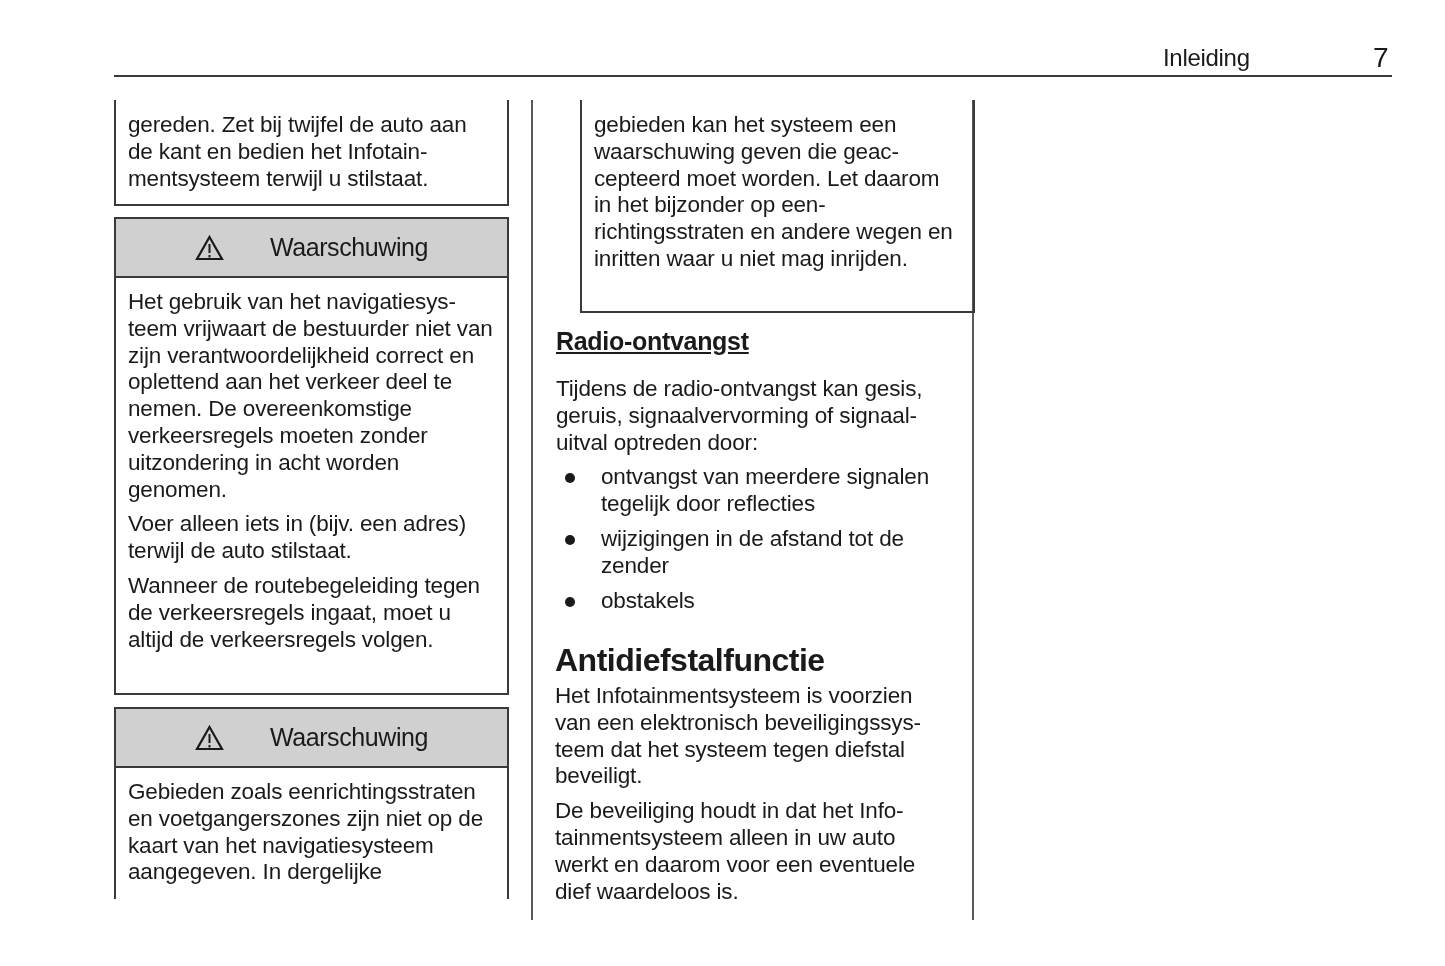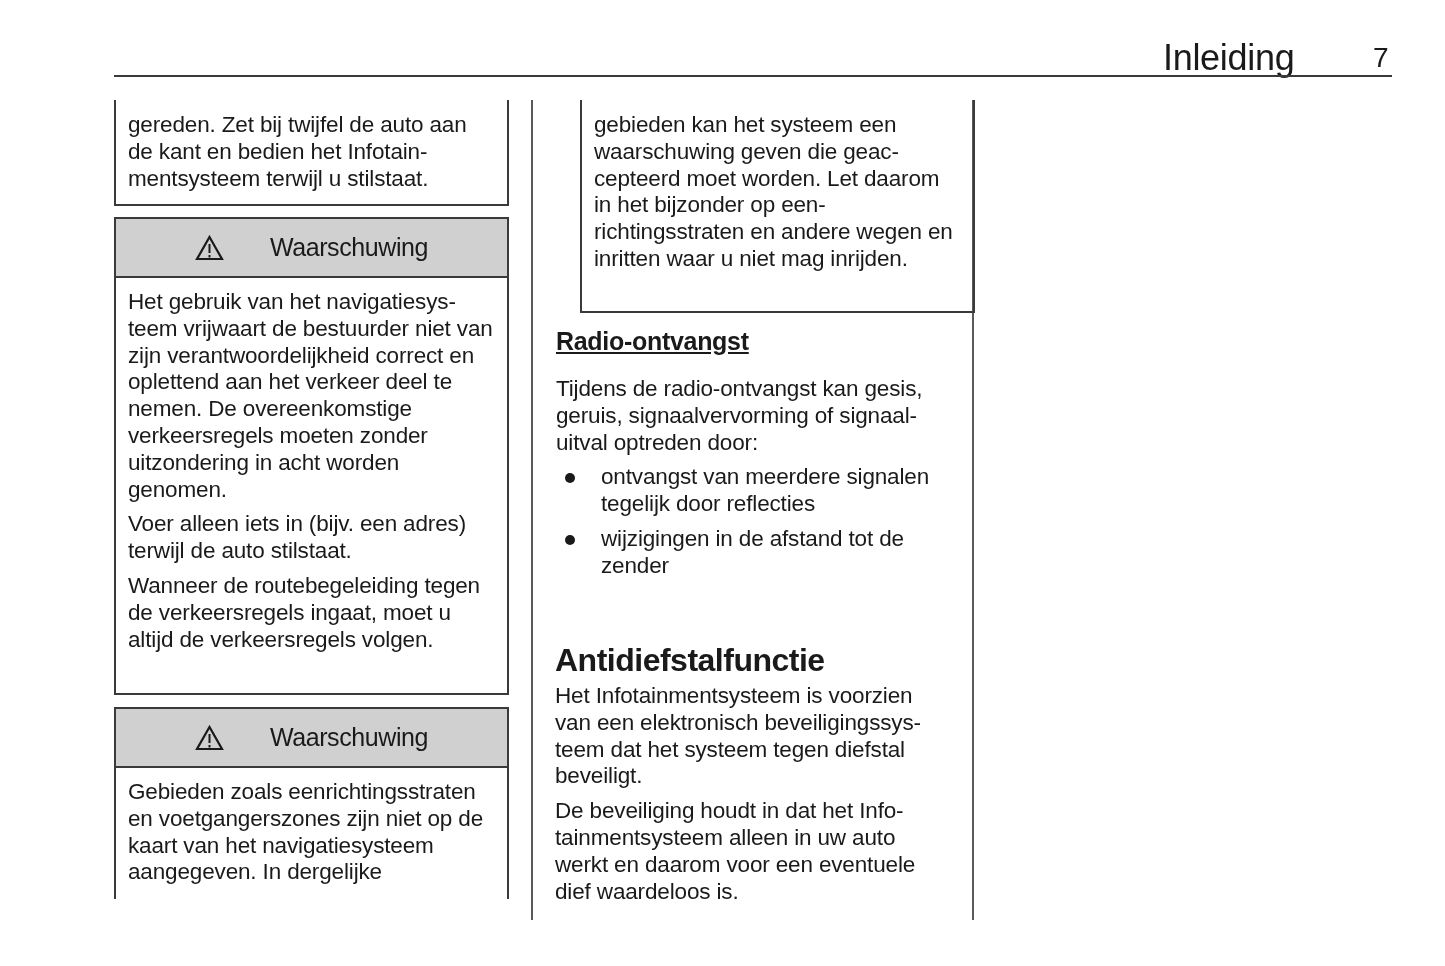--- a/index.html
+++ b/index.html
@@ -2,21 +2,21 @@
 <html><head>
 <meta charset="utf-8">
 <style>
   html, body { margin: 0; padding: 0; background: #ffffff; }
   body {
     width: 1445px; height: 966px; position: relative; overflow: hidden;
     font-family: "Liberation Sans", sans-serif; color: #1a1a1a;
   }
   .header-title {
     position: absolute; left: 1163px; top: 40px;
-    font-size: 36px; line-height: 36px; letter-spacing: -0.3px;
+    font-size: 24px; line-height: 36px; letter-spacing: -0.3px;
   }
   .header-page {
     position: absolute; left: 1373px; top: 40px;
     font-size: 28px; line-height: 36px;
   }
   .header-rule {
     position: absolute; left: 114px; top: 75px; width: 1278px; height: 0;
     border-top: 2px solid #3a3a3a;
   }
   .col-divider {
@@ -113,20 +113,21 @@
   </div>
 </div>
 
 <div style="position:absolute; left:556px; top:326px; width:396px;">
   <h2 class="section-h2">Radio-ontvangst</h2>
   <div class="txt" style="margin-top:20px;">
     <p class="p">Tijdens de radio-ontvangst kan gesis, geruis, signaalvervorming of signaal­uitval optreden door:</p>
     <ul class="bullets">
       <li><span class="dot"></span><span>ontvangst van meerdere signa­len tegelijk door reflecties</span></li>
       <li><span class="dot"></span><span>wijzigingen in de afstand tot de zender</span></li>
+      <li><span class="dot"></span><span>obstakels</span></li>
     </ul>
   </div>
 </div>
 
 <div style="position:absolute; left:555px; top:641px; width:398px;">
   <h1 class="section-h1">Antidiefstalfunctie</h1>
   <div class="txt" style="margin-top:4px;">
     <p class="p">Het Infotainmentsysteem is voorzien van een elektronisch beveiligingssys­teem dat het systeem tegen diefstal beveiligt.</p>
     <p class="p">De beveiliging houdt in dat het Info­tainmentsysteem alleen in uw auto werkt en daarom voor een eventuele dief waardeloos is.</p>
   </div>

